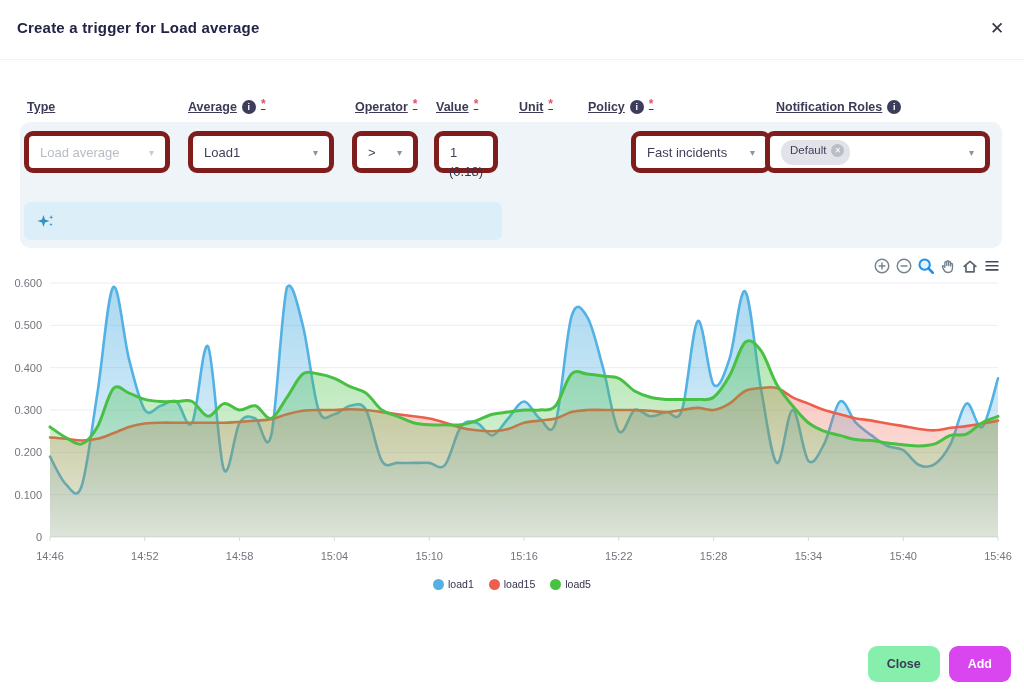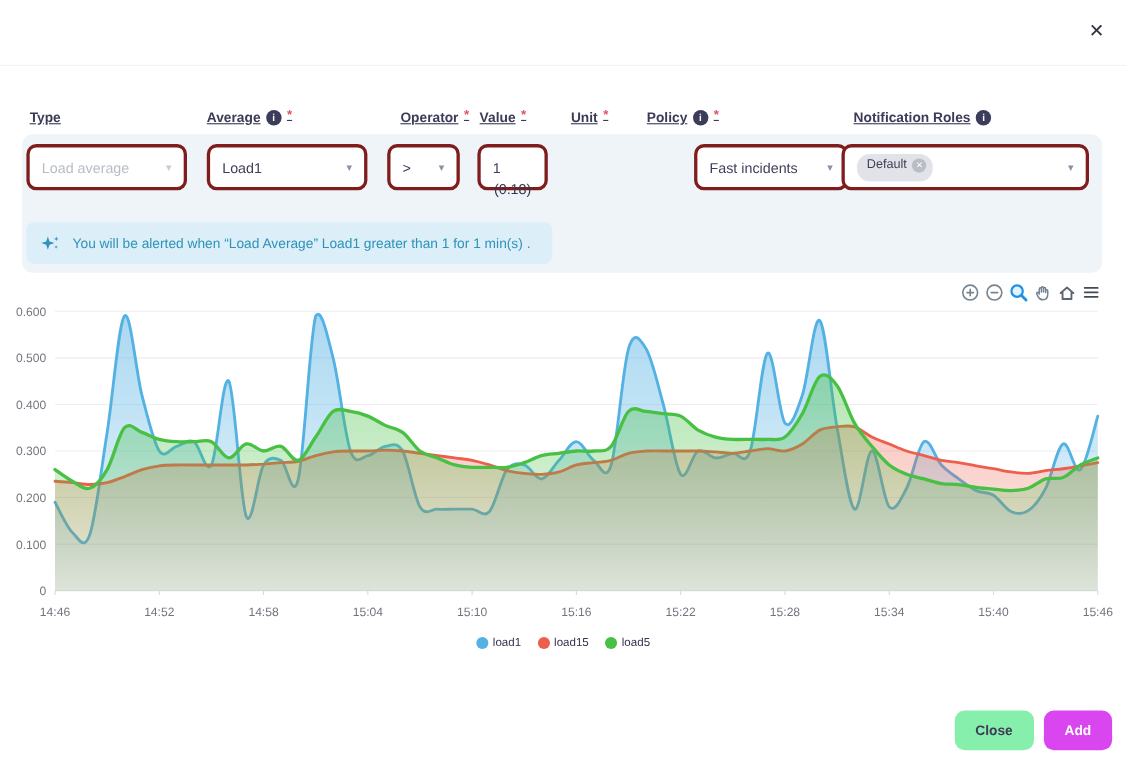--- a/index.html
+++ b/index.html
@@ -32,21 +32,21 @@
     justify-content:center; font-style:normal;
   }
   .req { color:#e35063; font-size:12px; position:relative; top:-3px; }
   
   .form-panel {
     position:absolute; left:20px; top:122px; width:982px; height:126px;
     background:#eef4f8; border-radius:10px;
   }
   .sel, .sel-input {
     position:absolute; top:131px; height:42px; background:#fff;
-    border:3px solid #7f1d1d; border-radius:9px; font-size:13px; color:#3f3f58;
+    border:5px solid #7f1d1d; border-radius:9px; font-size:13px; color:#3f3f58;
     display:flex; align-items:center; justify-content:space-between;
     padding:0 11px; cursor:pointer; font-family:"Liberation Sans", sans-serif;
   }
   .sel .chev { color:#8b93a3; font-size:10px; margin-left:6px; }
   .sel.disabled { color:#b8bcc6; cursor:default; }
   .sel.disabled .chev { color:#c6ccd6; }
   .sel-input { cursor:text; }
   input.sel-input { outline:none; }
   .value-hint {
     position:absolute; left:434px; top:164px; width:64px; text-align:center;
@@ -91,32 +91,33 @@
     border:none; border-radius:9px; font-size:12.5px; font-weight:700;
     padding:11px 19px; cursor:pointer; font-family:"Liberation Sans", sans-serif;
   }
   .btn-close { background:#86efac; color:#3c3c55; }
   .btn-add { background:#d946ef; color:#ffffff; }
 </style>
 </head>
 <body>
 
 <div class="modal-header">
+  <div class="modal-title">Create a trigger for Load average</div>
   <button class="close-btn"><span>✕</span></button>
 </div>
 
 <div class="flabel" style="left:27px">
     <span>Type</span>
   </div>
 <div class="flabel" style="left:188px">
     <span>Average</span>
     <i class="info-icon">i</i>
     <span class="req">*</span>
   </div>
-<div class="flabel" style="left:364px">
+<div class="flabel" style="left:355px">
     <span>Operator</span>
     <span class="req">*</span>
   </div>
 <div class="flabel" style="left:436px">
     <span>Value</span>
     <span class="req">*</span>
   </div>
 <div class="flabel" style="left:519px">
     <span>Unit</span>
     <span class="req">*</span>
@@ -158,21 +159,20 @@
   </span>
   <span class="chev">▾</span>
 </div>
 
 <div class="ai-alert">
   <svg width="20" height="20" viewBox="0 0 20 20">
     <polygon points="7.5,4 9,8.5 13.5,10 9,11.5 7.5,16 6,11.5 1.5,10 6,8.5" fill="#2f93c0"></polygon>
     <polygon points="15.2,4 15.75,5.65 17.4,6.2 15.75,6.75 15.2,8.4 14.65,6.75 13,6.2 14.65,5.65" fill="#2f93c0"></polygon>
     <polygon points="15,11.8 15.4,13.1 16.7,13.5 15.4,13.9 15,15.2 14.6,13.9 13.3,13.5 14.6,13.1" fill="#2f93c0"></polygon>
   </svg>
-  <span class="msg">You will be alerted when “Load Average” Load1 greater than 1 for 1 min(s) .</span>
 </div>
 
 <div class="chart-toolbar">
   <button class="tool-btn" title="">
     <svg width="18" height="18" viewBox="0 0 16 16">
         <circle cx="8" cy="8" r="6" fill="none" stroke="#76848f" stroke-width="1.3"></circle>
         <path d="M8 5.4V10.6 M5.4 8H10.6" stroke="#76848f" stroke-width="1.3" stroke-linecap="round"></path>
       </svg>
   </button>
   <button class="tool-btn">

